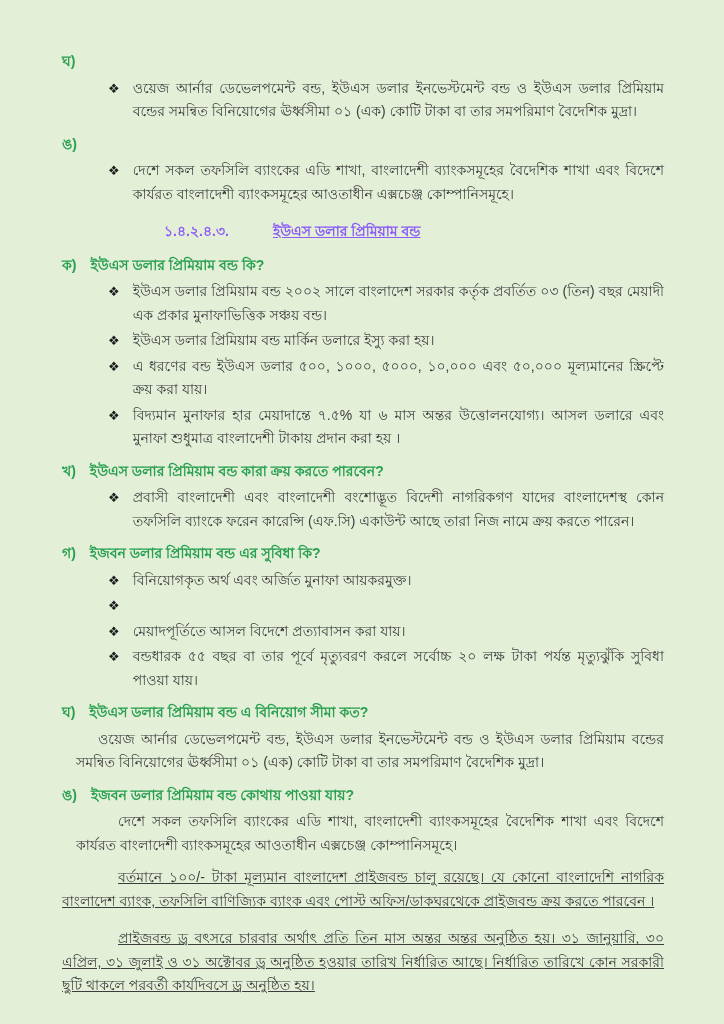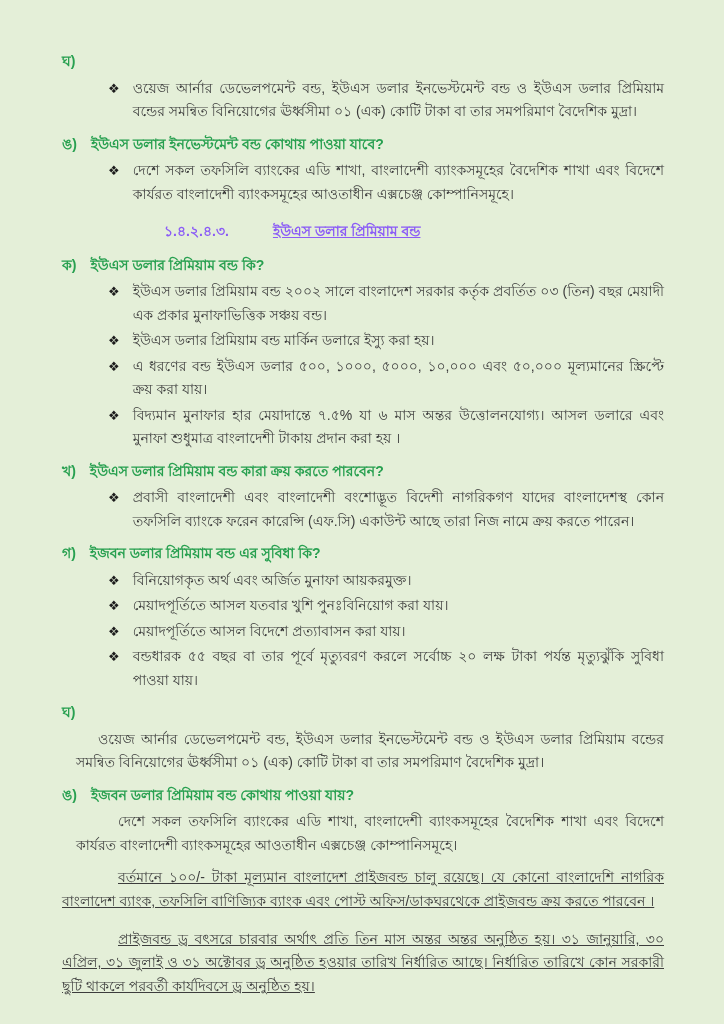--- a/index.html
+++ b/index.html
@@ -39,21 +39,20 @@
       <div class="bullet-item">
         <span class="bullet-glyph">❖</span>
         <span>ওয়েজ আর্নার ডেভেলপমেন্ট বন্ড, ইউএস ডলার ইনভেস্টমেন্ট বন্ড ও ইউএস ডলার প্রিমিয়াম বন্ডের সমন্বিত বিনিয়োগের ঊর্ধ্বসীমা ০১ (এক) কোটি টাকা বা তার সমপরিমাণ বৈদেশিক মুদ্রা।</span>
       </div>
     </div>
   </section>
 
   <section class="qa">
     <div class="q-row">
       <span class="q-letter">ঙ)</span>
-      <span class="q-text">ইউএস ডলার ইনভেস্টমেন্ট বন্ড কোথায় পাওয়া যাবে?</span>
     </div>
     <div class="bullet-list">
       <div class="bullet-item">
         <span class="bullet-glyph">❖</span>
         <span>দেশে সকল তফসিলি ব্যাংকের এডি শাখা, বাংলাদেশী ব্যাংকসমূহের বৈদেশিক শাখা এবং বিদেশে কার্যরত বাংলাদেশী ব্যাংকসমূহের আওতাধীন এক্সচেঞ্জ কোম্পানিসমূহে।</span>
       </div>
     </div>
   </section>
 
   <div class="heading-row">
@@ -104,36 +103,36 @@
       <span class="q-letter">গ)</span>
       <span class="q-text">ইজবন ডলার প্রিমিয়াম বন্ড এর সুবিধা কি?</span>
     </div>
     <div class="bullet-list">
       <div class="bullet-item">
         <span class="bullet-glyph">❖</span>
         <span>বিনিয়োগকৃত অর্থ এবং অর্জিত মুনাফা আয়করমুক্ত।</span>
       </div>
       <div class="bullet-item">
         <span class="bullet-glyph">❖</span>
-        <span>মেয়াদপূর্তিতে আসল যতবার খুশি পুনঃবিনিয়োগ করা যায়।</span>
       </div>
       <div class="bullet-item">
         <span class="bullet-glyph">❖</span>
         <span>মেয়াদপূর্তিতে আসল বিদেশে প্রত্যাবাসন করা যায়।</span>
       </div>
       <div class="bullet-item">
         <span class="bullet-glyph">❖</span>
         <span>বন্ডধারক ৫৫ বছর বা তার পূর্বে মৃত্যুবরণ করলে সর্বোচ্চ ২০ লক্ষ টাকা পর্যন্ত  মৃত্যুঝুঁকি সুবিধা পাওয়া যায়।</span>
       </div>
     </div>
   </section>
 
   <section class="qa">
     <div class="q-row">
       <span class="q-letter">ঘ)</span>
+      <span class="q-text">ইউএস ডলার প্রিমিয়াম বন্ড এ বিনিয়োগ সীমা কত?</span>
     </div>
     <div class="qa-para">ওয়েজ আর্নার ডেভেলপমেন্ট বন্ড, ইউএস ডলার ইনভেস্টমেন্ট বন্ড ও ইউএস ডলার প্রিমিয়াম বন্ডের সমন্বিত বিনিয়োগের ঊর্ধ্বসীমা ০১ (এক) কোটি টাকা বা তার সমপরিমাণ বৈদেশিক মুদ্রা।</div>
   </section>
 
   <section class="qa">
     <div class="q-row">
       <span class="q-letter">ঙ)</span>
       <span class="q-text">ইজবন ডলার প্রিমিয়াম বন্ড কোথায় পাওয়া যায়?</span>
     </div>
     <div class="qa-para deep">দেশে সকল তফসিলি ব্যাংকের এডি শাখা, বাংলাদেশী ব্যাংকসমূহের বৈদেশিক শাখা এবং বিদেশে কার্যরত বাংলাদেশী ব্যাংকসমূহের আওতাধীন এক্সচেঞ্জ কোম্পানিসমূহে।</div>

